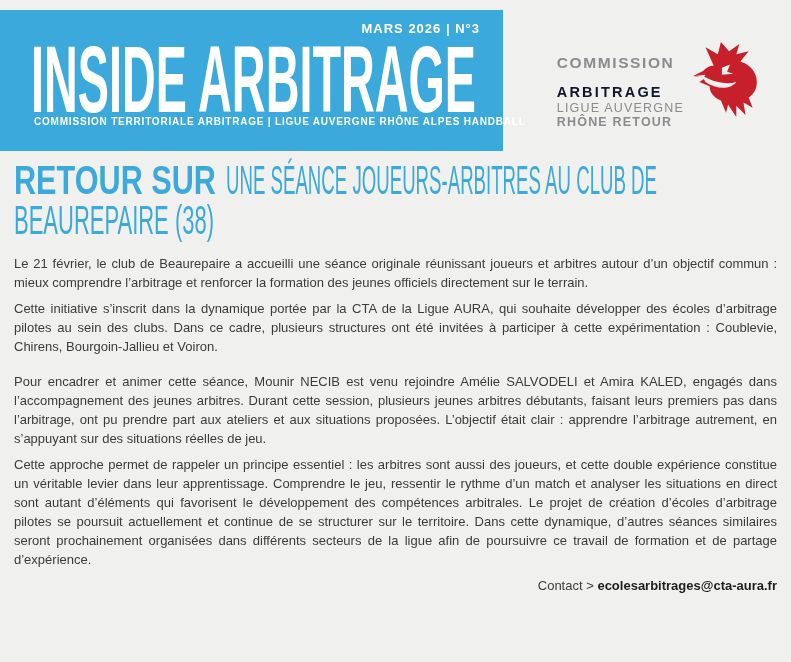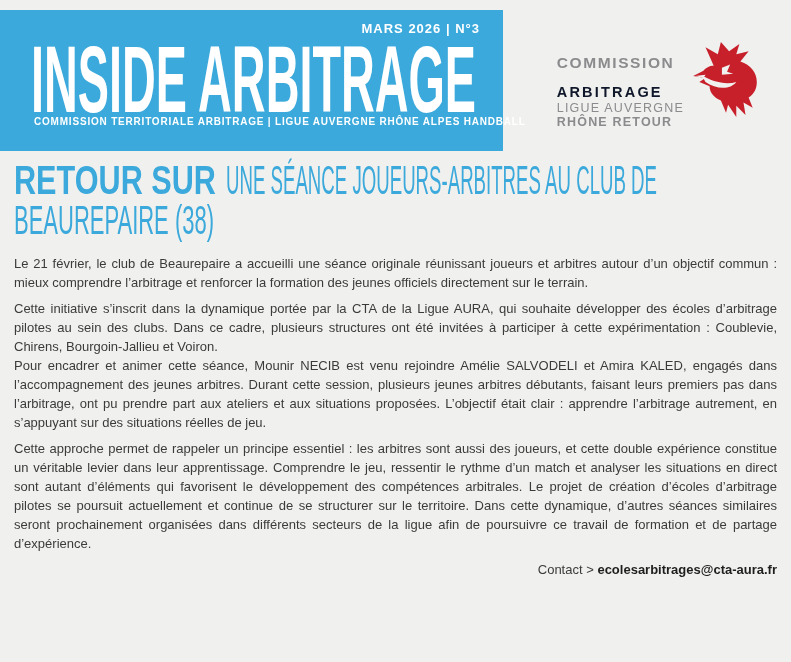--- a/index.html
+++ b/index.html
@@ -95,21 +95,21 @@
     position: absolute;
     left: 14px;
     top: 254px;
     width: 763px;
     color: #3B3B3B;
     font-size: 13px;
     line-height: 19px;
     text-align: justify;
   }
   .para { margin: 0 0 7px 0; }
-  .para.nogap { margin-bottom: 0; }
+  .para.nogap { margin-bottom: 16px; }
   .para.last { margin-bottom: 0; }
   .contact-line { margin: 0; text-align: right; }
   .contact-line strong { font-weight: bold; color: #1E1E1E; }
 </style>
 </head>
 <body>
 
 <div class="page">
 
   <header class="masthead">

